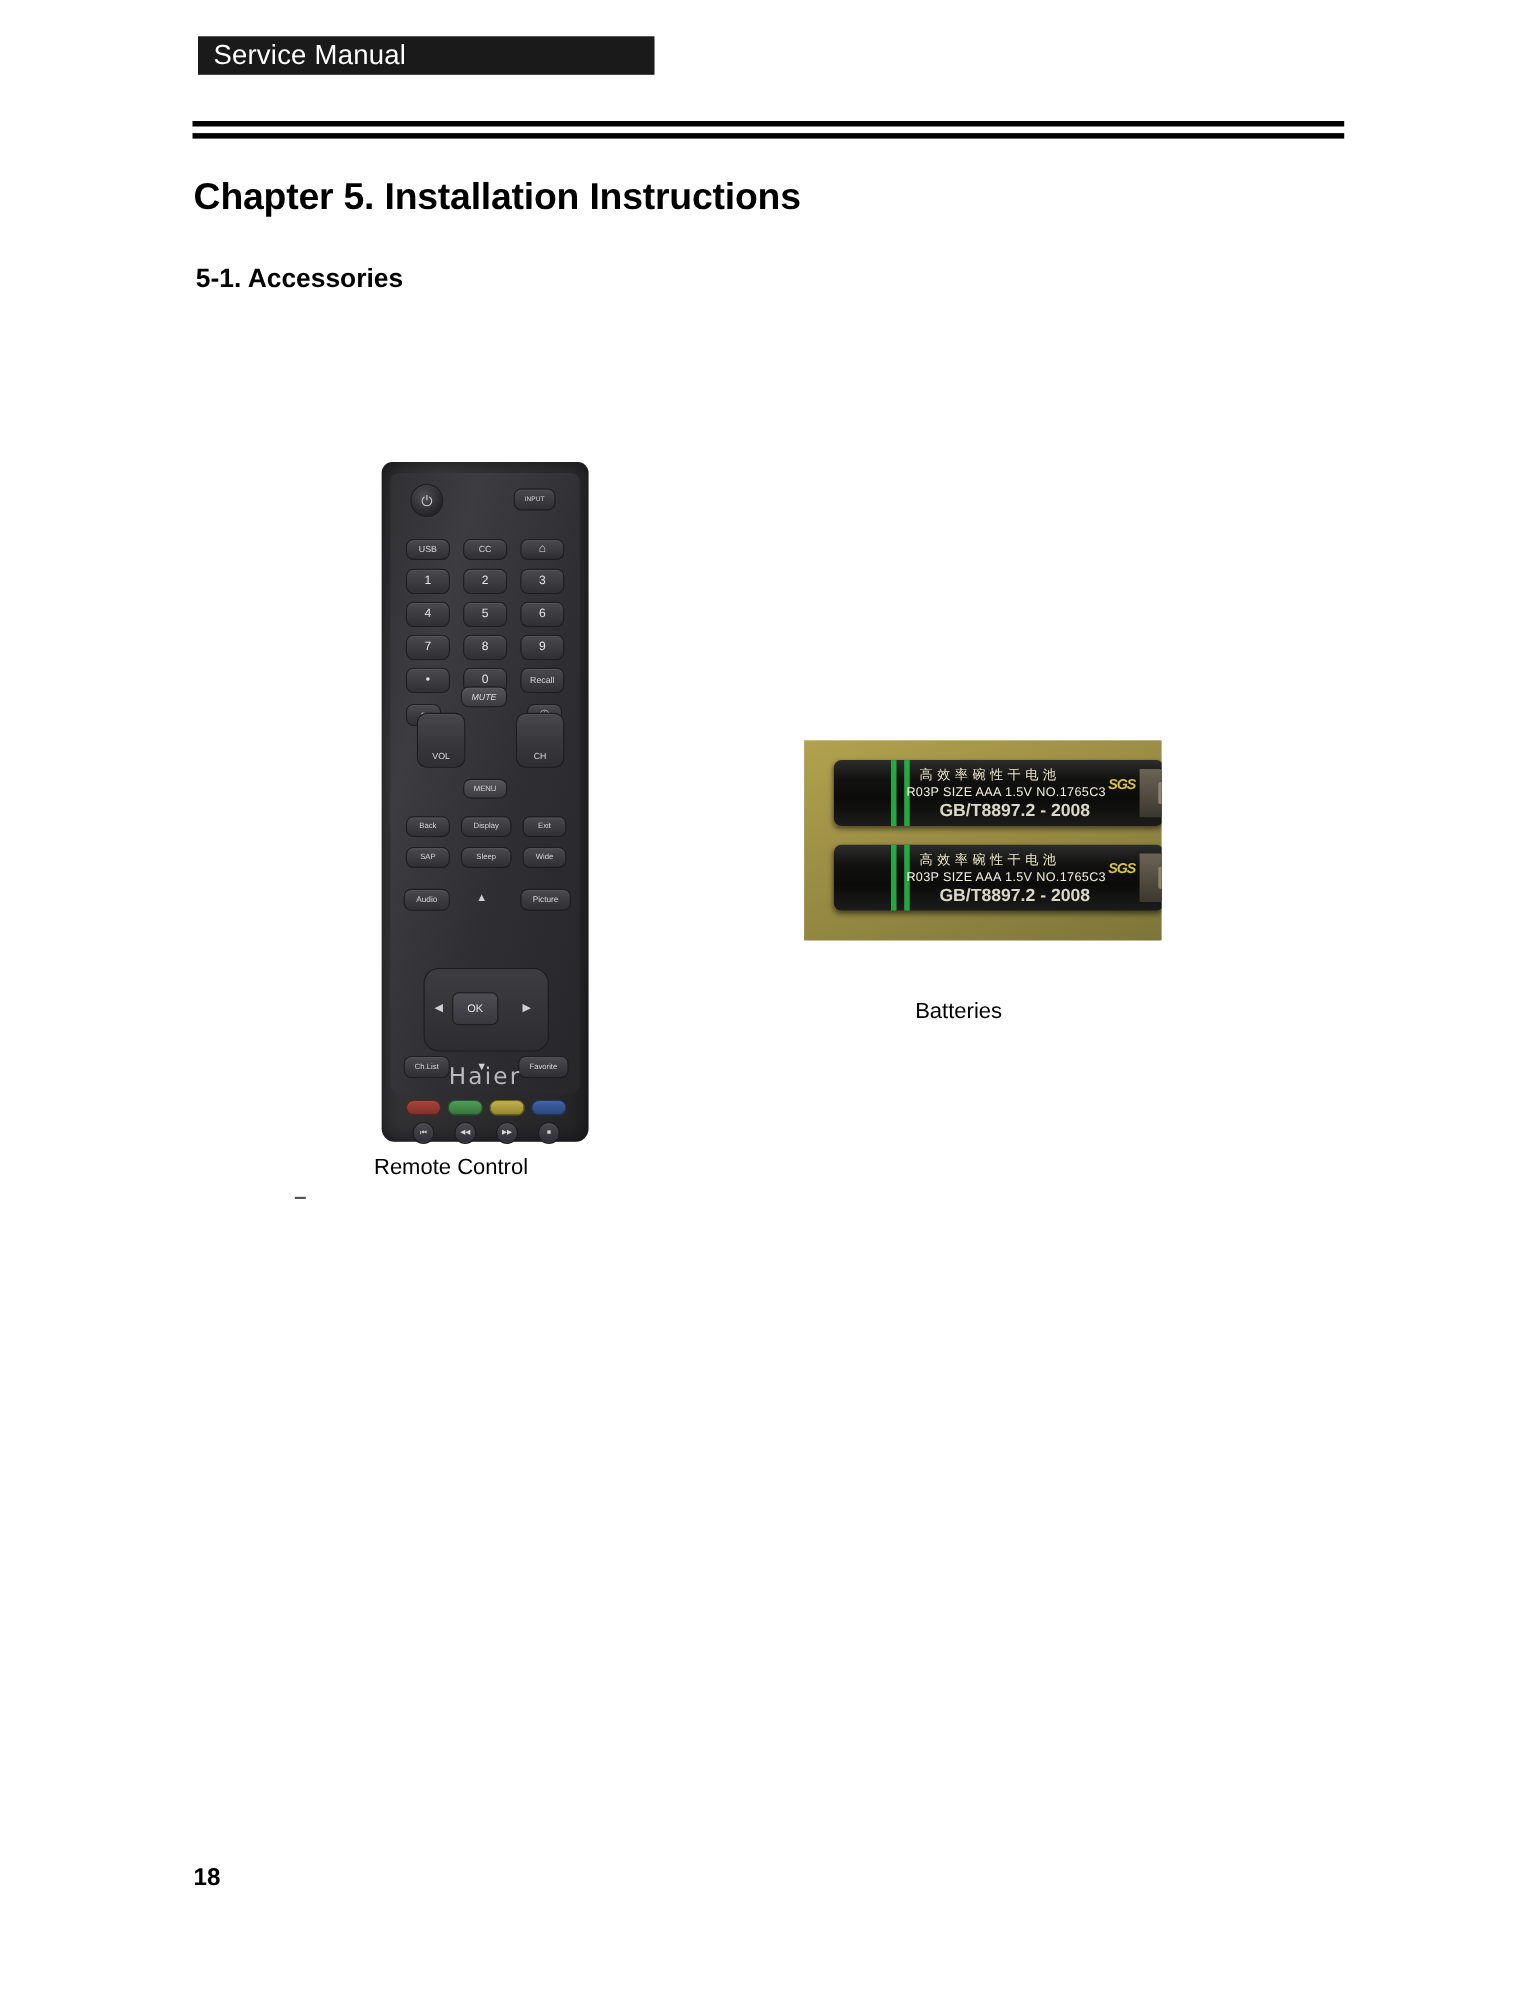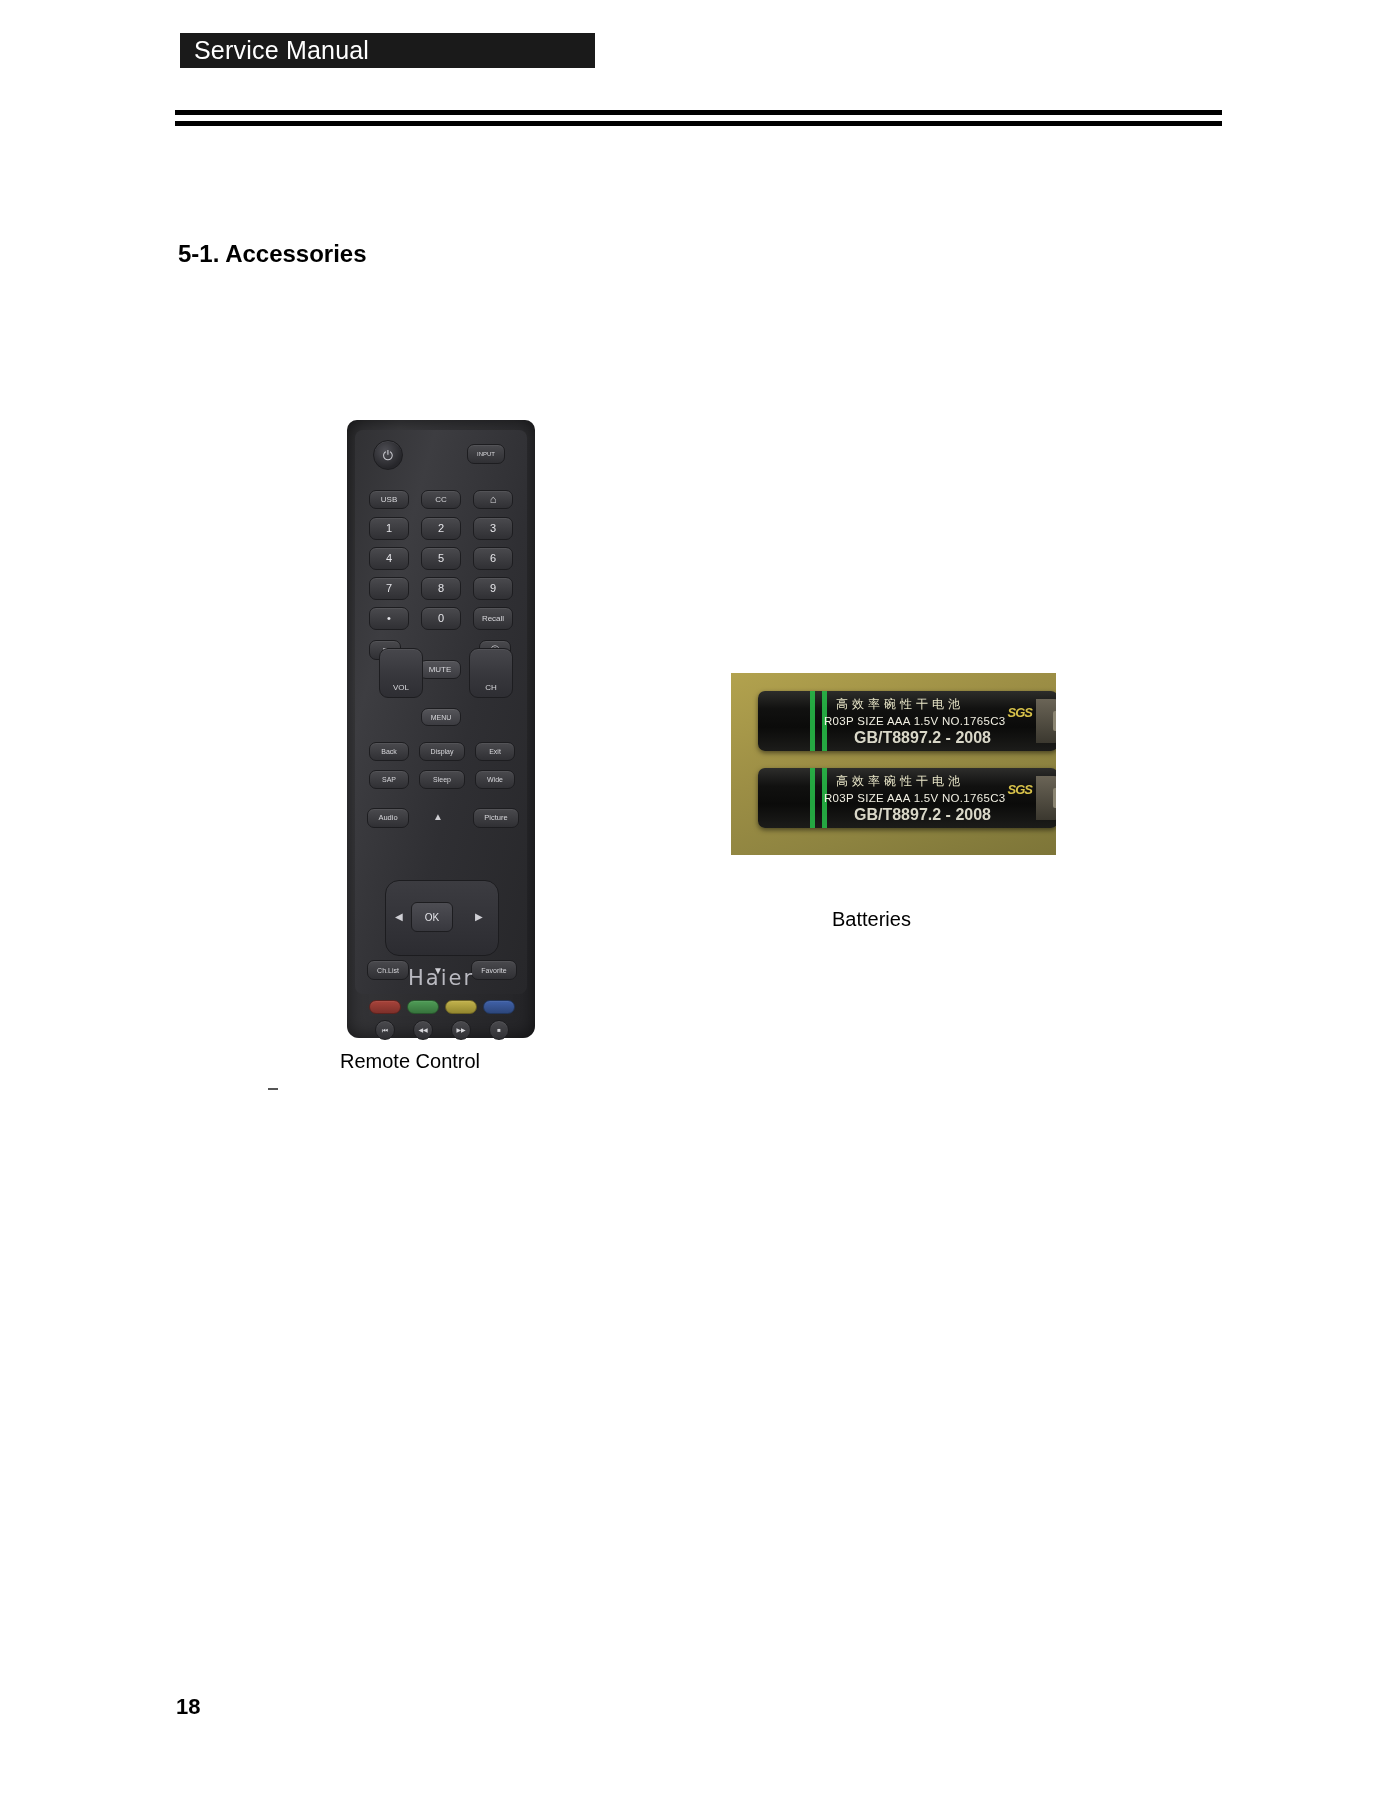--- a/index.html
+++ b/index.html
@@ -285,20 +285,21 @@
 </style>
 </head>
 <body>
 
 <div class="page">
 
   <div class="hdr-title">Service Manual</div>
   <div class="hdr-rule-1"></div>
   <div class="hdr-rule-2"></div>
 
+  <div class="chapter-title">Chapter 5. Installation Instructions</div>
   <div class="section-title">5-1. Accessories</div>
 
   <div class="remote-fig">
     <div class="remote-body"></div>
     <div class="remote-inner"></div>
 
     <div class="key round power" style="left:26px;top:20px;width:28px;height:28px;">⏻</div>
     <div class="key pill" style="left:120px;top:24px;width:36px;height:18px;font-size:6px;">INPUT</div>
 
     <div class="key pill" style="left:22px;top:70px;width:38px;height:17px;">USB</div>
@@ -315,21 +316,21 @@
 
     <div class="key num pill" style="left:22px;top:157px;width:38px;height:21px;">7</div>
     <div class="key num pill" style="left:74px;top:157px;width:38px;height:21px;">8</div>
     <div class="key num pill" style="left:126px;top:157px;width:38px;height:21px;">9</div>
 
     <div class="key num pill" style="left:22px;top:187px;width:38px;height:21px;">•</div>
     <div class="key num pill" style="left:74px;top:187px;width:38px;height:21px;">0</div>
     <div class="key pill" style="left:126px;top:187px;width:38px;height:21px;font-size:8px;">Recall</div>
 
     <div class="key pill" style="left:22px;top:220px;width:30px;height:18px;font-size:9px;">ᴘ</div>
-    <div class="key mute pill" style="left:72px;top:240px;width:40px;height:17px;">MUTE</div>
+    <div class="key mute pill" style="left:72px;top:204px;width:40px;height:17px;font-style:italic;">MUTE</div>
     <div class="key pill" style="left:132px;top:220px;width:30px;height:18px;font-size:9px;">ⓘ</div>
 
     <div class="key vol" style="left:32px;top:228px;width:44px;">VOL</div>
     <div class="key ch" style="left:122px;top:228px;width:44px;">CH</div>
 
     <div class="key mute pill" style="left:74px;top:288px;width:38px;height:16px;font-size:7px;">MENU</div>
 
     <div class="key pill" style="left:22px;top:322px;width:38px;height:17px;font-size:7px;">Back</div>
     <div class="key pill" style="left:72px;top:322px;width:44px;height:17px;font-size:7px;">Display</div>
     <div class="key pill" style="left:128px;top:322px;width:38px;height:17px;font-size:7px;">Exit</div>

